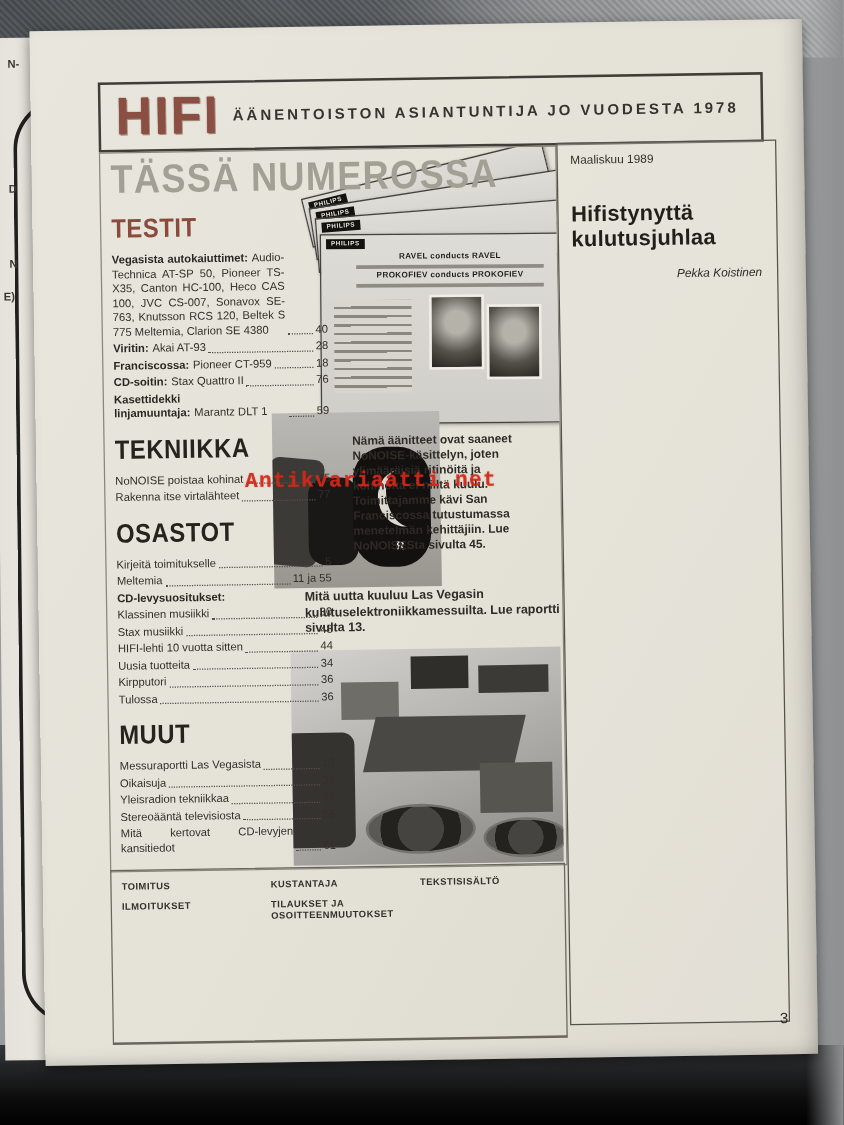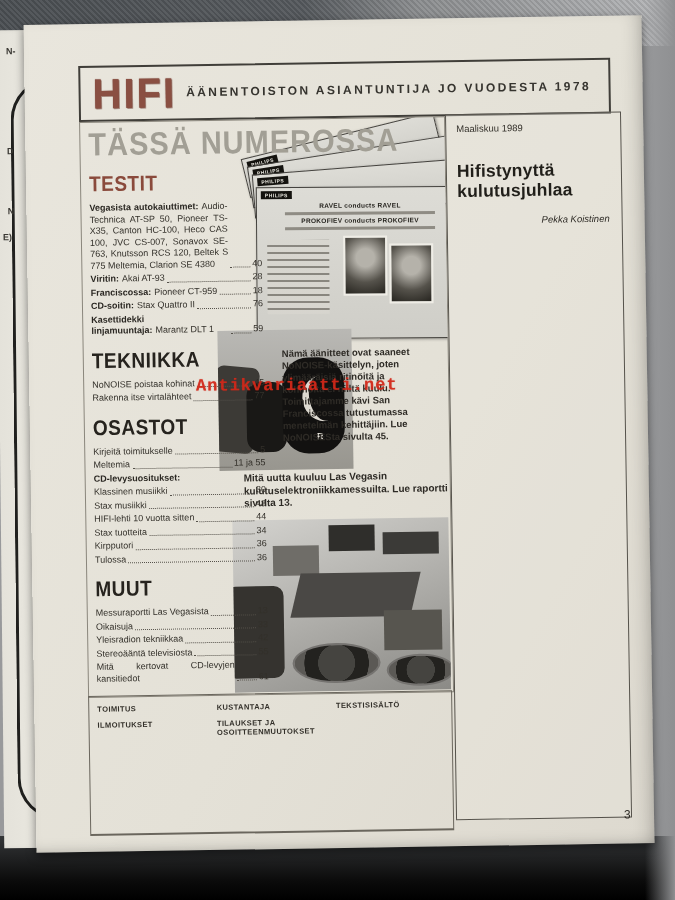--- a/index.html
+++ b/index.html
@@ -302,21 +302,21 @@
           <span class="toc-label"><span>Stax musiikki</span></span>
           <span class="leader"></span>
           <span class="pagenum">48</span>
         </div>
           <div class="toc-row">
           <span class="toc-label"><span>HIFI-lehti 10 vuotta sitten</span></span>
           <span class="leader"></span>
           <span class="pagenum">44</span>
         </div>
           <div class="toc-row">
-          <span class="toc-label"><span>Stax tuotteita</span></span>
+          <span class="toc-label"><span>Uusia tuotteita</span></span>
           <span class="leader"></span>
           <span class="pagenum">34</span>
         </div>
           <div class="toc-row">
           <span class="toc-label"><span>Kirpputori</span></span>
           <span class="leader"></span>
           <span class="pagenum">36</span>
         </div>
           <div class="toc-row">
           <span class="toc-label"><span>Tulossa</span></span>

